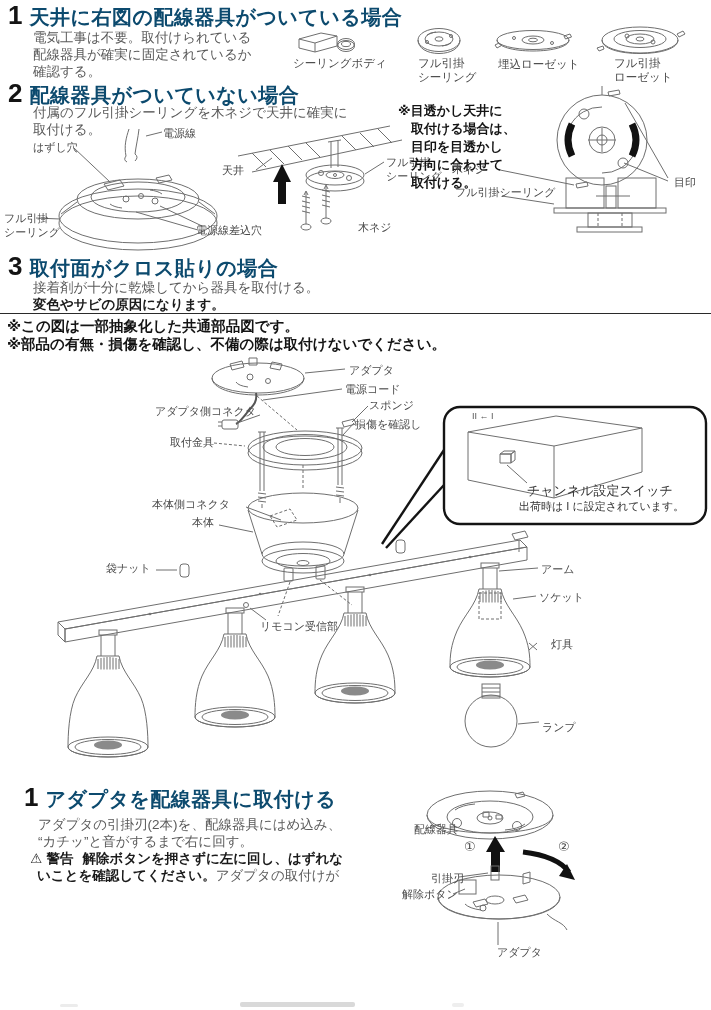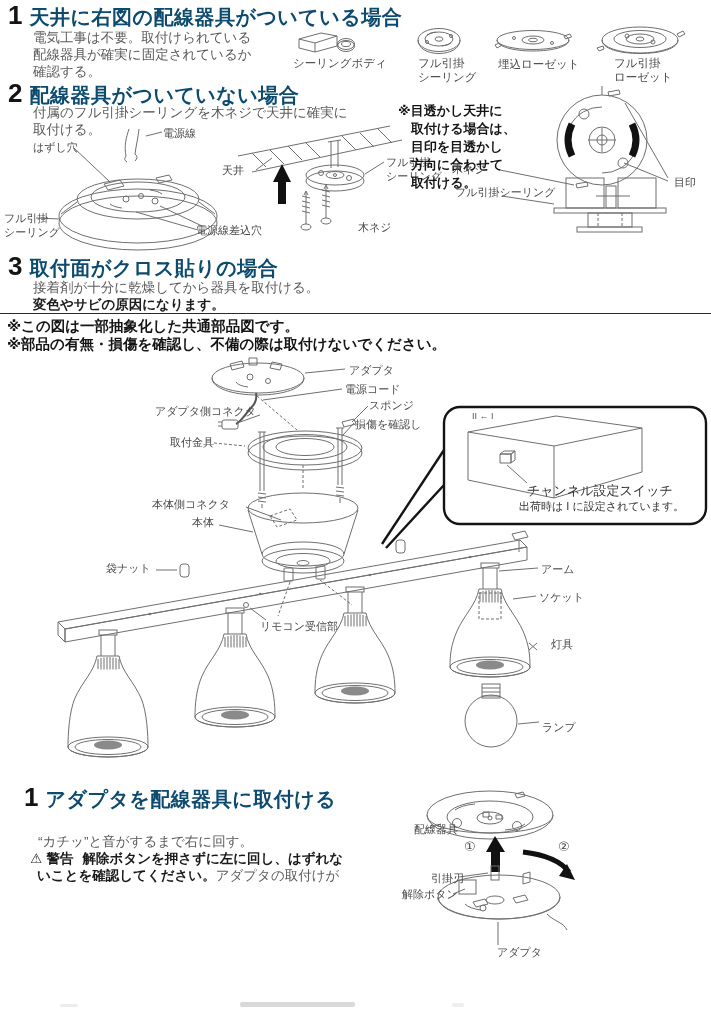--- a/index.html
+++ b/index.html
@@ -346,20 +346,21 @@
   <div class="lbl" style="left:551px;top:638px">灯具</div>
   <div class="lbl" style="left:542px;top:721px">ランプ</div>
   <div class="lbl" style="left:472px;top:410px;font-size:9px;color:#555">II ← I</div>
   <div class="lbl" style="left:527px;top:484px;font-size:13px;color:#333">チャンネル設定スイッチ</div>
   <div class="lbl" style="left:519px;top:500px;font-size:11px;color:#333">出荷時は I に設定されています。</div>
 
   <div class="abs" style="left:24px;top:784px;display:flex;align-items:baseline;gap:7px">
     <span class="num">1</span>
     <span class="title">アダプタを配線器具に取付ける</span>
   </div>
+  <div class="bodyline" style="left:38px;top:816px">アダプタの引掛刃(2本)を、配線器具にはめ込み、</div>
   <div class="bodyline" style="left:38px;top:833px">“カチッ”と音がするまで右に回す。</div>
 
   <div class="abs" style="left:30px;top:849px;white-space:nowrap">
     <span class="wbold">⚠</span>
     <span class="wbold" style="margin-right:9px">警告</span><span class="wbold">解除ボタンを押さずに左に回し、はずれな</span>
   </div>
   <div class="abs" style="left:37px;top:866px;white-space:nowrap">
     <span class="wbold">いことを確認してください。</span><span class="wreg">アダプタの取付けが</span>
   </div>
 

